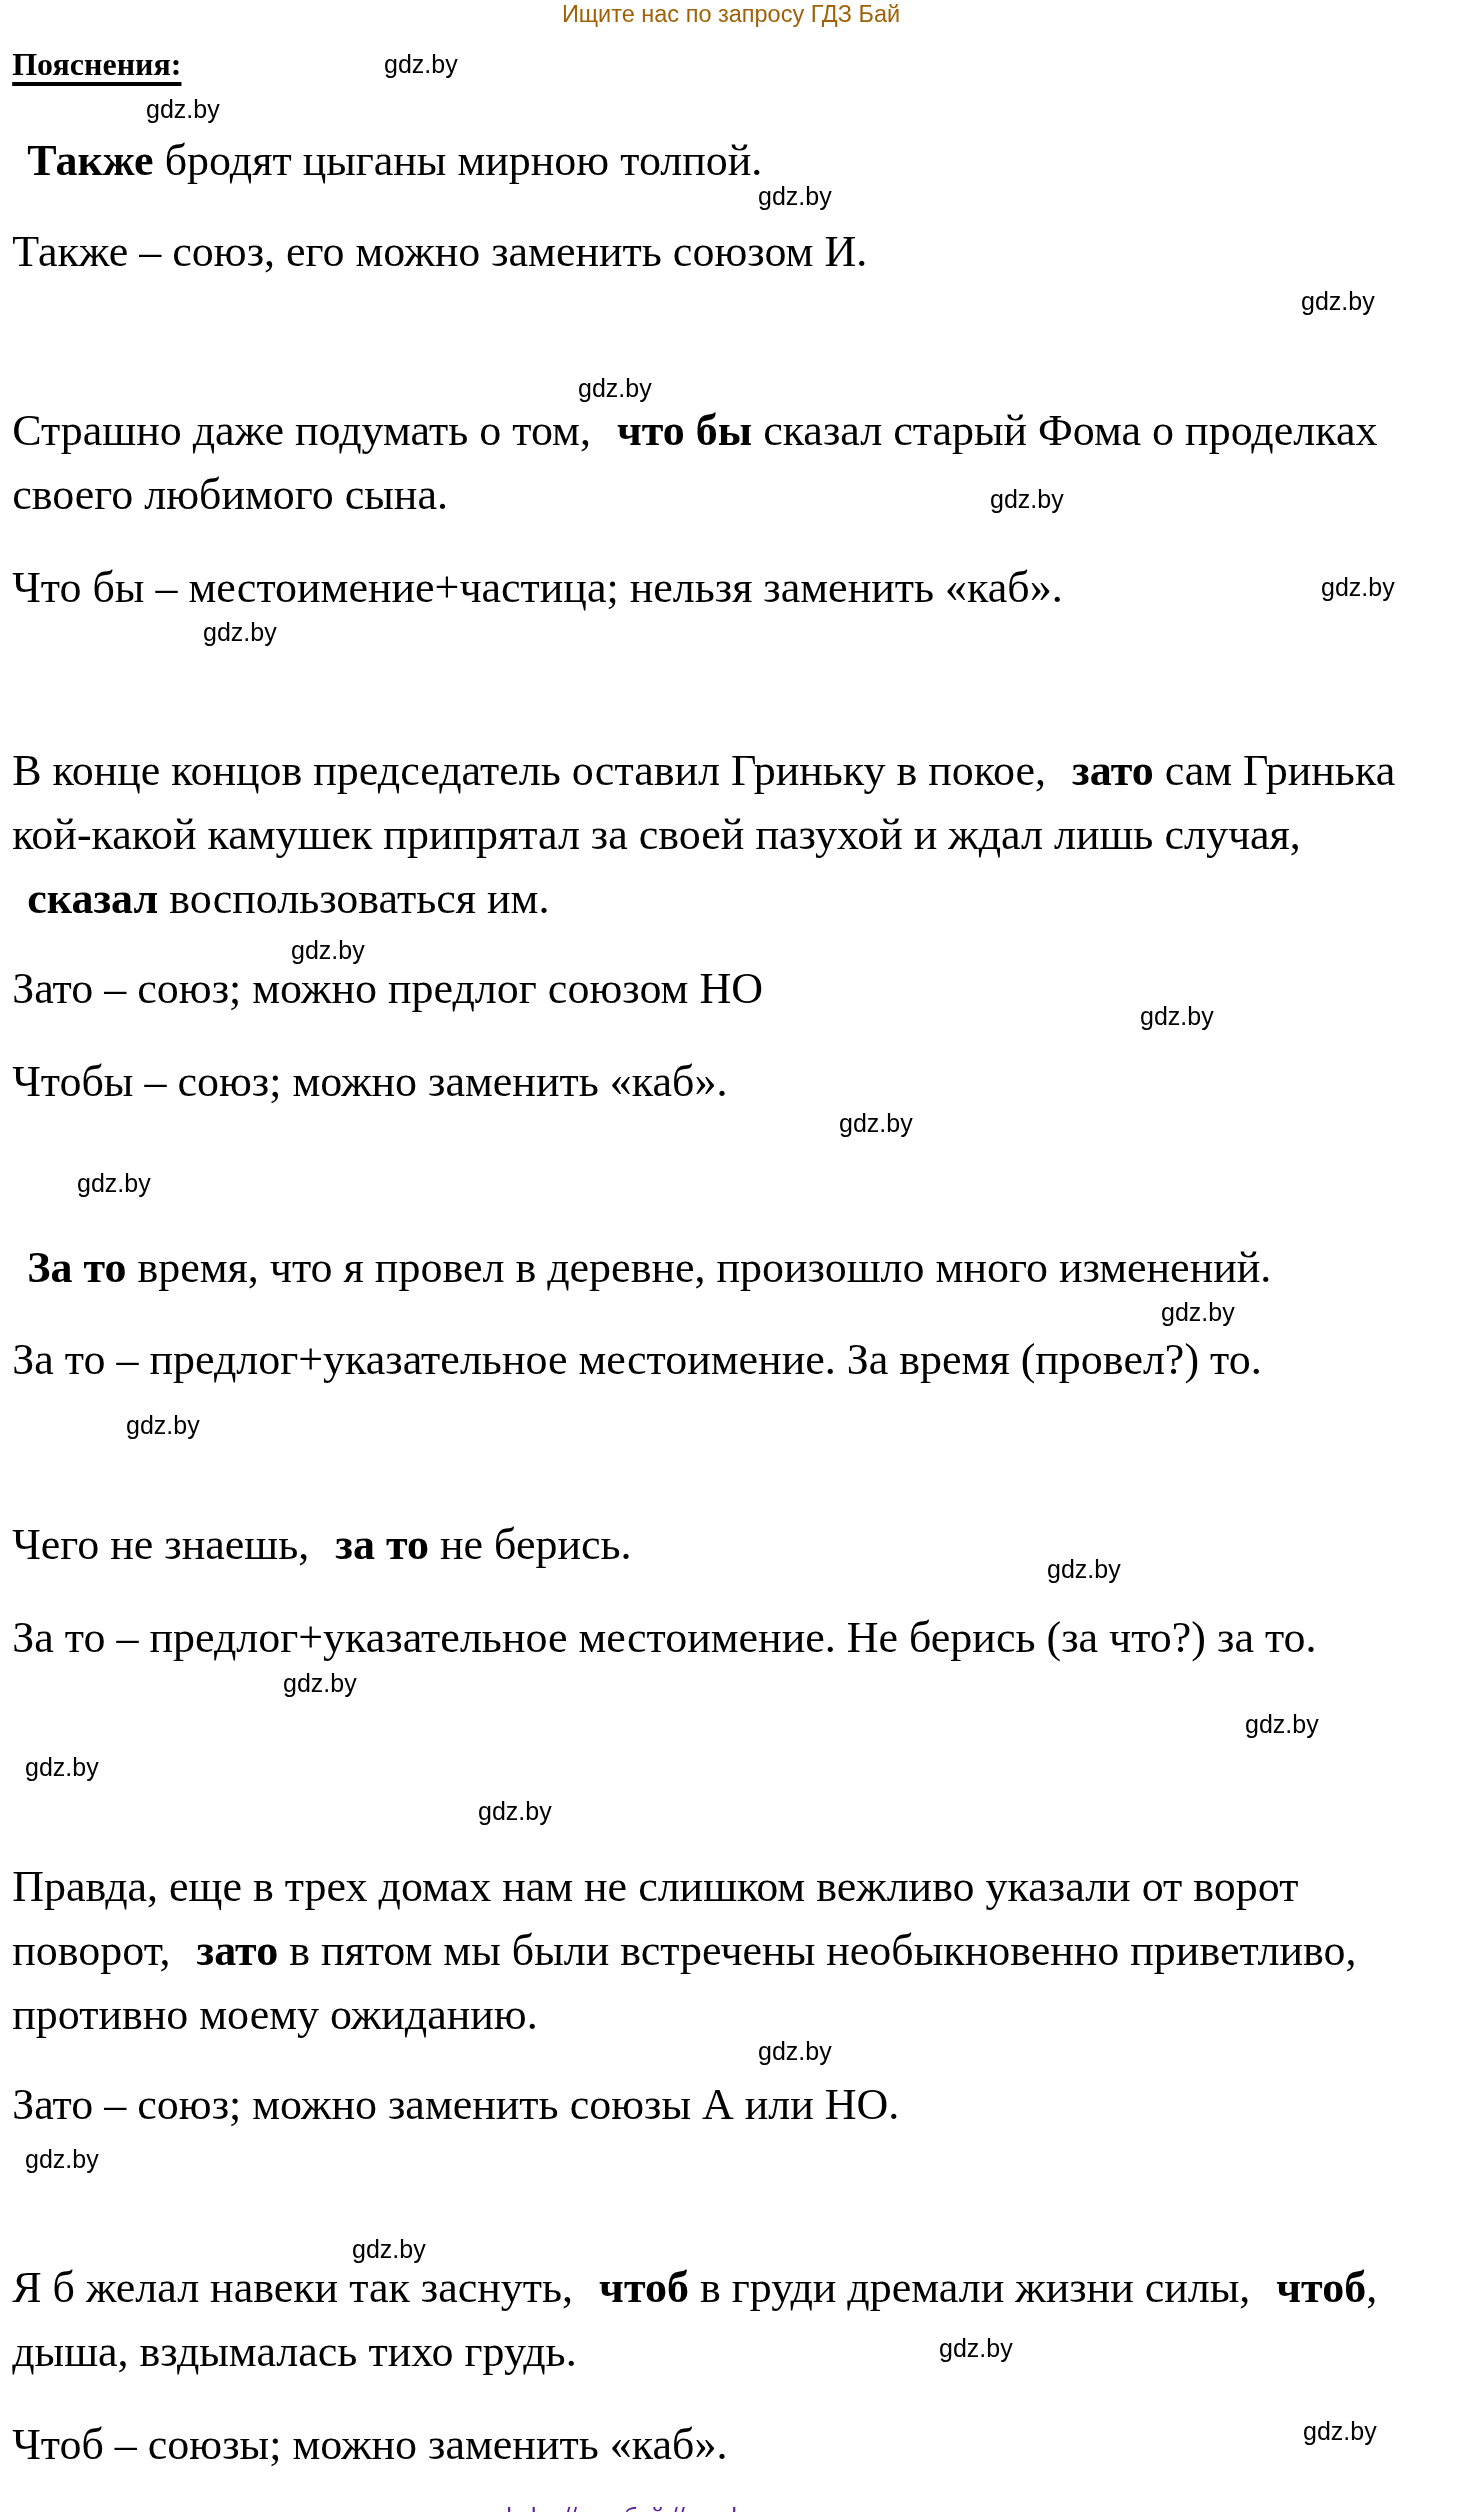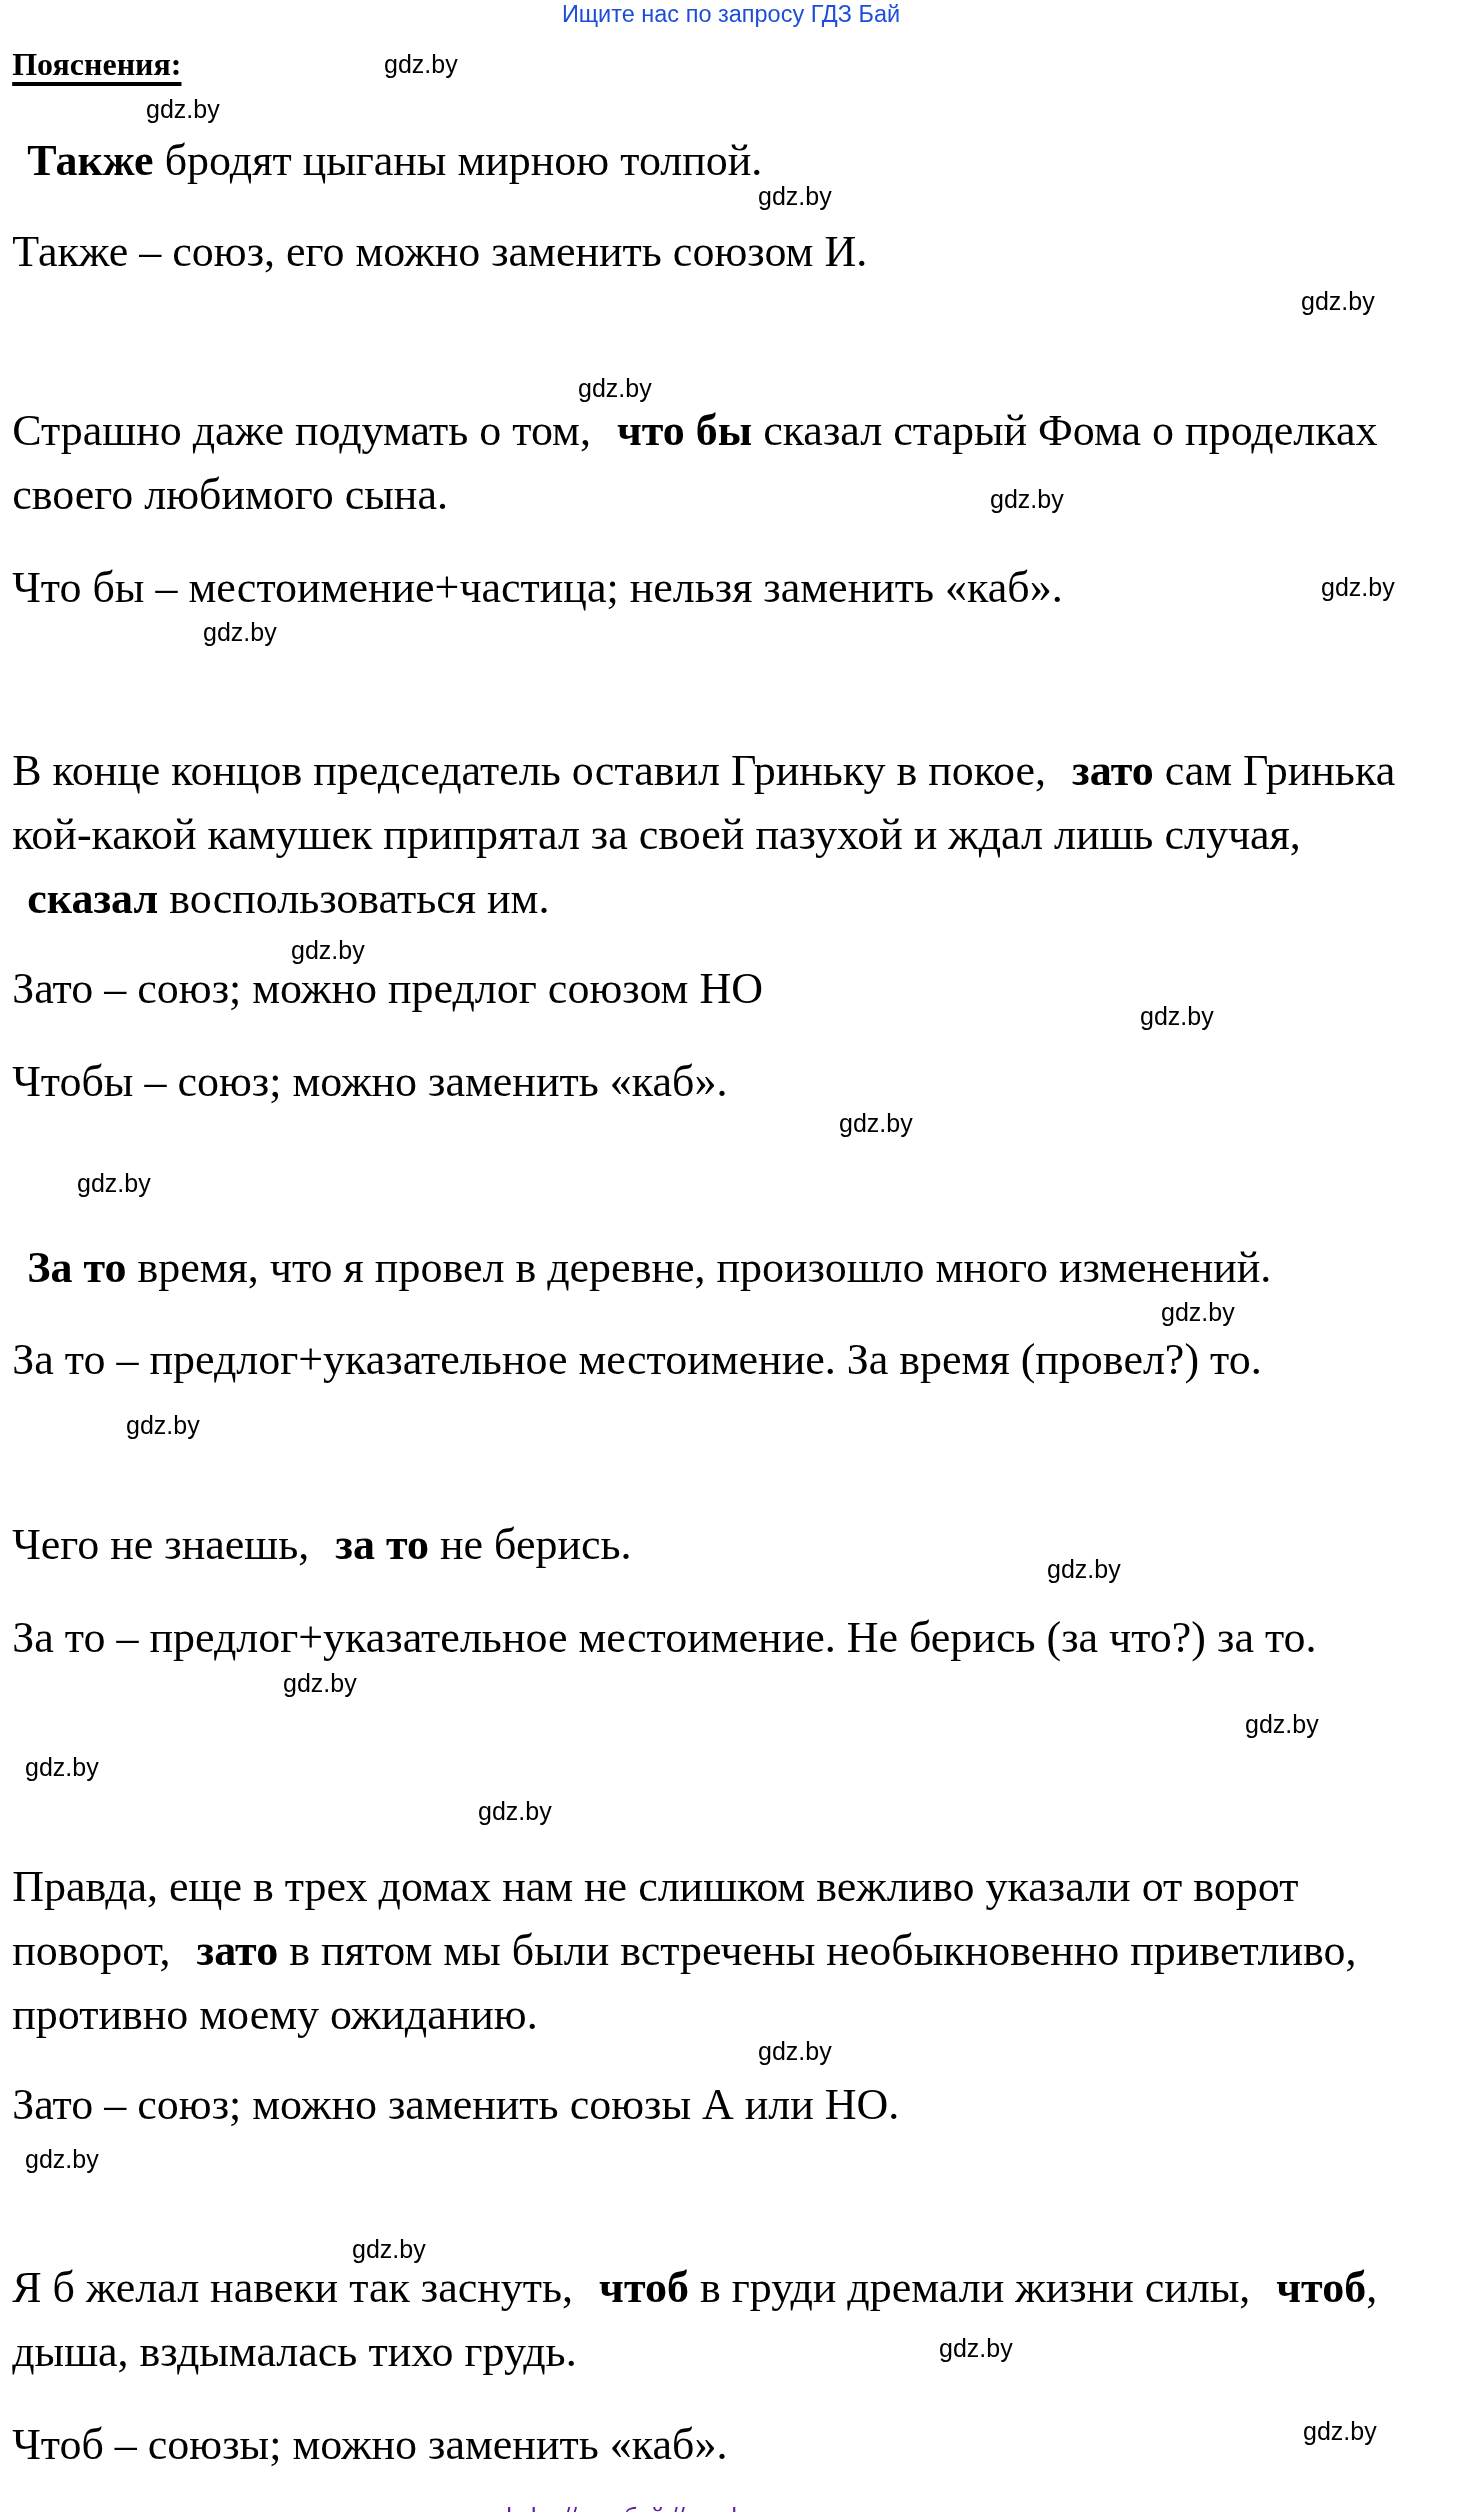--- a/index.html
+++ b/index.html
@@ -1,18 +1,18 @@
 <!DOCTYPE html>
 <html style="font-size:14px"><head>
 <meta charset="utf-8">
 <style>
   html,body{margin:0;padding:0;background:#fff;}
   body{width:1462px;height:2512px;position:relative;overflow:hidden;font-family:"Liberation Serif","DejaVu Serif",serif;color:#000;}
   .abs{position:absolute;white-space:nowrap;}
-  .top-banner{top:0;left:0;width:1462px;text-align:center;font-family:"Liberation Sans",sans-serif;font-size:23.5px;color:#1d4ed8;line-height:28px;}
+  .top-banner{top:0;left:0;width:1462px;text-align:center;font-family:"Liberation Sans",sans-serif;font-size:23.5px;color:#a16207;line-height:28px;}
   .heading{left:12.2px;top:38px;font-size:32px;font-weight:bold;text-decoration:underline;text-decoration-thickness:4.4px;text-underline-offset:7px;line-height:52px;}
   .para{position:absolute;left:12.2px;width:1438px;font-size:44px;line-height:64px;white-space:normal;}
   .para b{font-weight:bold;margin-left:15px;}
   .wm{font-family:"Liberation Sans",sans-serif;font-size:25px;color:#000;line-height:30px;}
   .footer{left:0;width:1242px;text-align:center;font-family:"Liberation Sans",sans-serif;font-size:24.4px;color:#5a1e9e;top:2474px;line-height:30px;margin-top:28px;}
 </style>
 </head>
 <body>
 
 <div class="abs top-banner">Ищите нас по запросу ГДЗ Бай</div>

